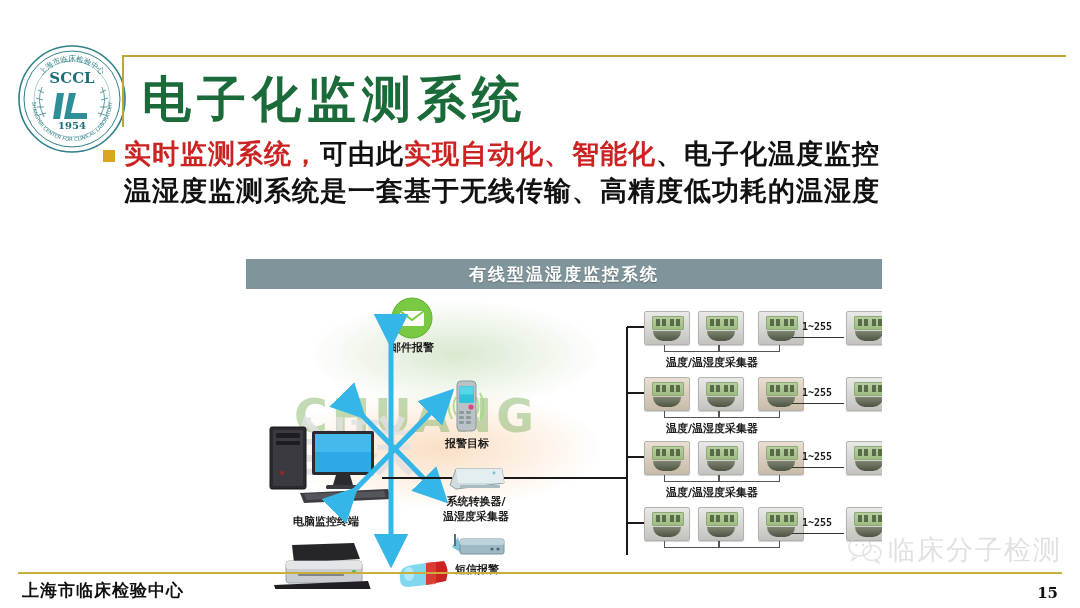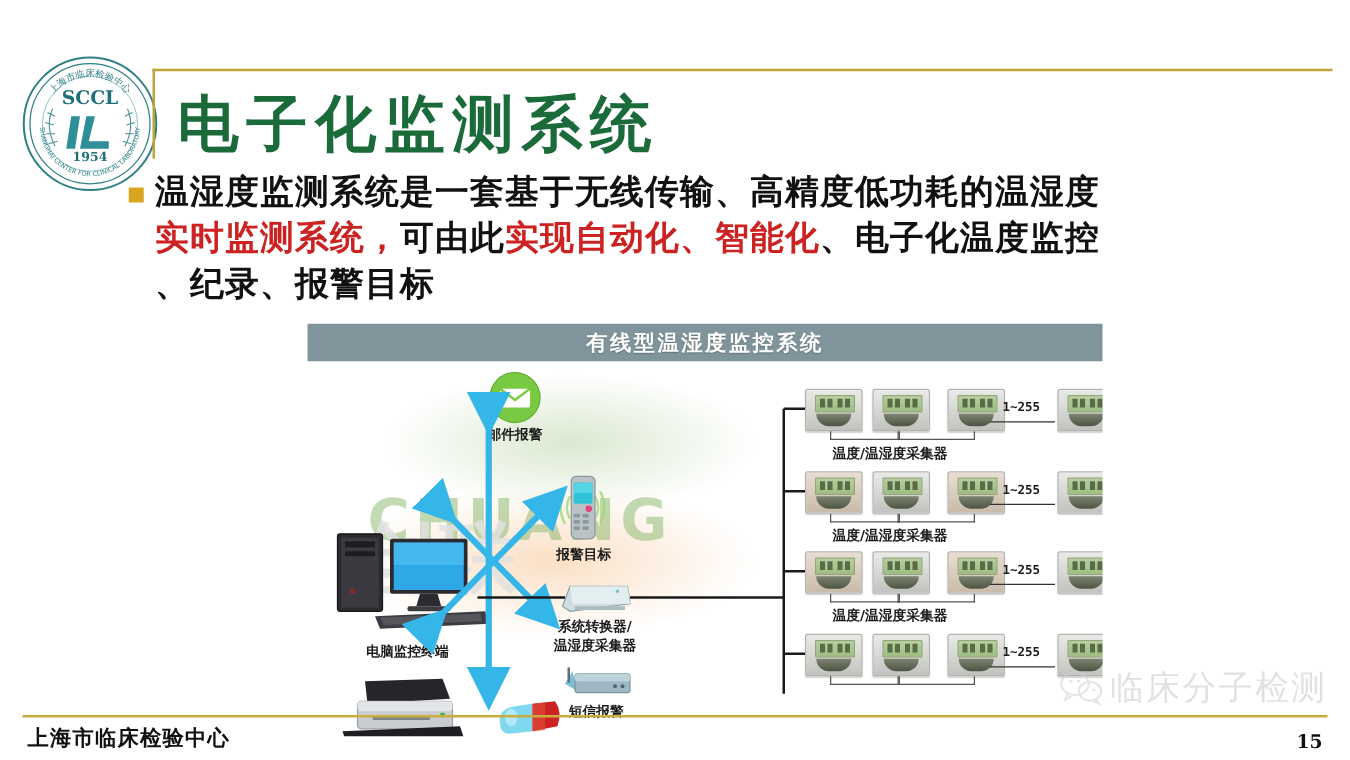--- a/index.html
+++ b/index.html
@@ -177,23 +177,22 @@
         <textPath href="#arcBot" startOffset="50%" text-anchor="middle">SHANGHAI CENTER FOR CLINICAL LABORATORY</textPath>
       </text>
     </svg>
   </div>
 
   <div class="title-frame"></div>
   <div class="title-text">电子化监测系统</div>
 
   <div class="bullet-square"></div>
   <div class="body-text">
+    <div id="body-line-1"><span class="red">实时监测系统，</span><span>可由此</span><span class="red">实现自动化、智能化</span><span>、电子化温度监控</span></div>
     <div id="body-line-0"><span>温湿度监测系统是一套基于无线传输、高精度低功耗的温湿度</span></div>
-    <div id="body-line-1"><span class="red">实时监测系统，</span><span>可由此</span><span class="red">实现自动化、智能化</span><span>、电子化温度监控</span></div>
-    <div id="body-line-2"><span>、纪录、报警目标</span></div>
   </div>
 
   <div class="diagram">
 
     <div class="diagram-header">
       <span>有线型温湿度监控系统</span>
     </div>
 
     <div class="diagram-body">
 

